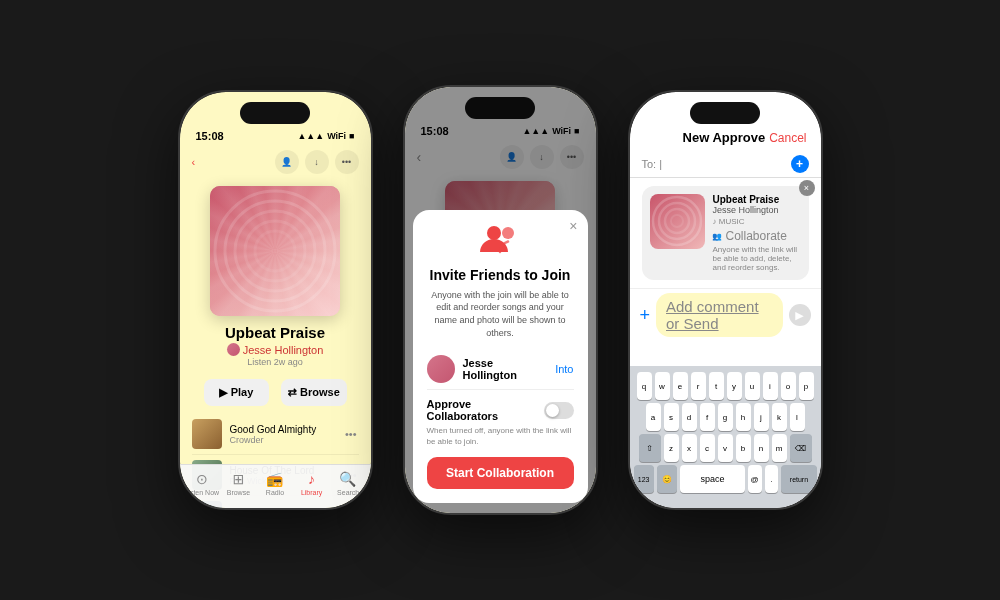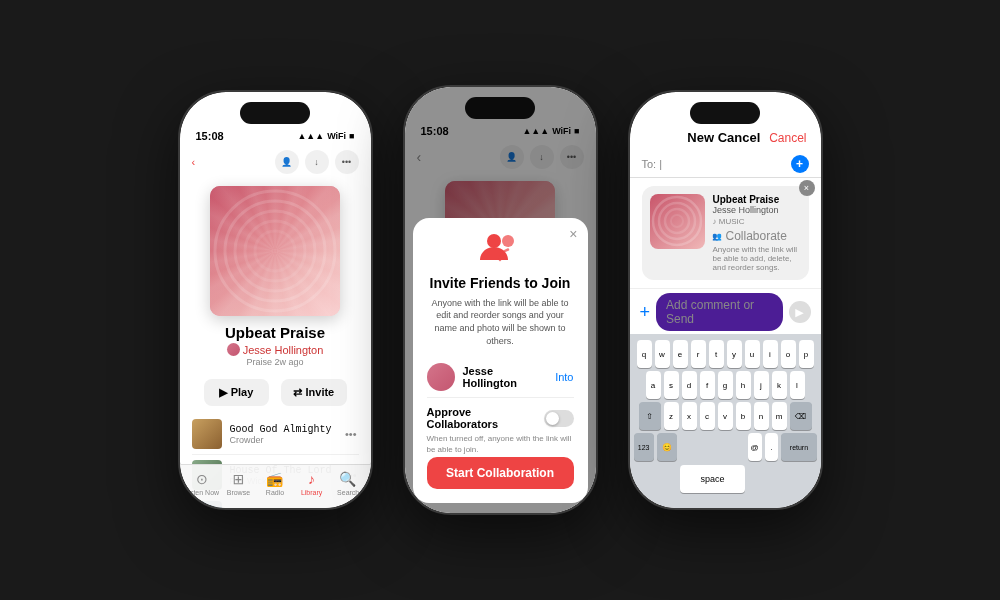--- a/index.html
+++ b/index.html
@@ -25,21 +25,21 @@
       box-shadow: 0 20px 60px rgba(0,0,0,0.6), inset 0 0 0 1px #555;
     }
     .phone-1 { width: 195px; height: 420px; }
     .phone-2 { width: 195px; height: 430px; }
     .phone-3 { width: 195px; height: 420px; }
 
     .phone-screen {
       position: absolute;
       top: 0; left: 0; right: 0; bottom: 0;
       border-radius: 46px;
-      background: #ffffff;
+      background: #fef9c3;
       overflow: hidden;
     }
 
     
     .dynamic-island {
       width: 70px; height: 22px;
       background: #111;
       border-radius: 12px;
       position: absolute;
       top: 10px;
@@ -164,21 +164,21 @@
     .song-thumb {
       width: 30px; height: 30px;
       border-radius: 4px;
       flex-shrink: 0;
       background: linear-gradient(135deg, #888, #555);
     }
     .song-thumb-1 { background: linear-gradient(135deg, #c8a060, #8b6030); }
     .song-thumb-2 { background: linear-gradient(135deg, #88aa88, #446644); }
     .song-thumb-3 { background: linear-gradient(135deg, #668899, #334455); }
     .song-info { flex: 1; min-width: 0; }
-    .song-name { font-size: 10px; font-weight: 500; color: #000; white-space: nowrap; overflow: hidden; text-overflow: ellipsis; font-family: Liberation Mono, monospace; }
+    .song-name { font-size: 10px; font-weight: 500; color: #000; white-space: nowrap; overflow: hidden; text-overflow: ellipsis; }
     .song-artist { font-size: 9px; color: #888; }
     .song-more { font-size: 11px; color: #888; padding: 0 2px; }
 
     
     .tab-bar {
       position: absolute;
       bottom: 0; left: 0; right: 0;
       background: rgba(248,248,248,0.95);
       border-top: 0.5px solid #ddd;
       display: flex;
@@ -276,21 +276,21 @@
       background: #fff;
       border-radius: 50%;
       position: absolute;
       top: 2px; left: 2px;
       box-shadow: 0 1px 3px rgba(0,0,0,0.3);
     }
     .modal-toggle-desc {
       font-size: 8px;
       color: #888;
       line-height: 1.3;
-      margin-bottom: 2px;
+      margin-bottom: 10px;
     }
     .start-collab-btn {
       width: 100%;
       padding: 9px;
       background: #e44;
       border: none;
       border-radius: 10px;
       color: #fff;
       font-size: 12px;
       font-weight: 700;
@@ -370,26 +370,27 @@
     .msg-input-row {
       display: flex;
       align-items: center;
       padding: 4px 10px;
       gap: 6px;
       border-top: 0.5px solid #eee;
     }
     .msg-plus { font-size: 18px; color: #007aff; }
     .msg-input {
       flex: 1;
-      background: #4c1d95;
+      background: #fef9c3;
       border-radius: 14px;
       padding: 5px 10px;
-      font-size: 12px;
+      font-size: 15px;
       color: #888;
       border: none;
+      text-decoration: underline;
     }
     .msg-send-btn {
       width: 22px; height: 22px;
       background: #ddd;
       border-radius: 50%;
       display: flex; align-items: center; justify-content: center;
       font-size: 11px; color: #fff;
     }
 
     
@@ -404,21 +405,21 @@
       width: 15px; height: 28px;
       background: #fff;
       border-radius: 4px;
       display: flex; align-items: center; justify-content: center;
       font-size: 8px;
       color: #000;
       box-shadow: 0 1px 0 rgba(0,0,0,0.3);
     }
     .key-wide { width: 22px; }
     .key-dark { background: #adb5bd; color: #000; }
-    .key-space { width: 70px; margin-top: 32px; }
+    .key-space { width: 70px; }
     .key-return { width: 38px; font-size: 7px; background: #adb5bd; }
 
     
     .wave-art {
       width: 100%; height: 100%;
       background: linear-gradient(140deg, #c8556a 0%, #e08890 40%, #f0b8b8 70%, #fad0d0 100%);
       position: relative;
     }
     .wave-art::after {
       content: '';
@@ -477,26 +478,26 @@
             <path d="M65,65 m-30,0 a30,30 0 0,1 60,0 a30,30 0 0,1 -60,0" fill="none" stroke="rgba(255,255,255,0.2)" stroke-width="3"></path>
             <path d="M65,65 m-20,0 a20,20 0 0,1 40,0 a20,20 0 0,1 -40,0" fill="none" stroke="rgba(255,255,255,0.15)" stroke-width="3"></path>
           </svg>
         </div>
       </div>
       <div class="album-title">Upbeat Praise</div>
       <div class="album-artist">
         <div class="artist-avatar"></div>
         <span style="color:#cc3333;">Jesse Hollington</span>
       </div>
-      <div class="album-updated">Praise 2w ago</div>
+      <div class="album-updated">Listen 2w ago</div>
     </div>
 
     <div class="playback-btns">
       <button class="play-btn">▶  Play</button>
-      <button class="shuffle-btn">⇄  Invite</button>
+      <button class="shuffle-btn">⇄  Browse</button>
     </div>
 
     <div class="song-list">
       <div class="song-item">
         <div class="song-thumb song-thumb-1"></div>
         <div class="song-info">
           <div class="song-name">Good God Almighty</div>
           <div class="song-artist">Crowder</div>
         </div>
         <span class="song-more">•••</span>
@@ -582,21 +583,21 @@
           
           <svg width="40" height="30" viewBox="0 0 40 30" fill="none" xmlns="http://www.w3.org/2000/svg">
             <circle cx="14" cy="9" r="7" fill="#e44"></circle>
             <path d="M0 28c0-7.18 6.27-13 14-13s14 5.82 14 13" fill="#e44"></path>
             <circle cx="28" cy="9" r="6" fill="#e44" opacity="0.7"></circle>
             <path d="M20 28c0-5 3.58-9.2 8-10.5" stroke="#e44" stroke-width="2.5" stroke-linecap="round" opacity="0.7"></path>
           </svg>
         </div>
 
         <div class="modal-title">Invite Friends to Join</div>
-        <div class="modal-desc">Anyone with the link will be able to edit and reorder songs and your name and photo will be shown to others.</div>
+        <div class="modal-desc">Anyone with the join will be able to edit and reorder songs and your name and photo will be shown to others.</div>
 
         <div class="modal-user-row">
           <div class="modal-user-avatar"></div>
           <span class="modal-user-name">Jesse Hollington</span>
           <span class="modal-edit">Into</span>
         </div>
 
         <div class="modal-toggle-row">
           <span class="modal-toggle-label">Approve Collaborators</span>
           <div class="toggle-track">
@@ -610,21 +611,21 @@
     </div>
   </div>
 </div>
 
 <div class="phone phone-3">
   <div class="phone-screen" style="background:#fff;">
     <div class="dynamic-island"></div>
 
     <div class="msg-header">
       <div style="width:35px;"></div>
-      <span class="msg-title">New Cancel</span>
+      <span class="msg-title">New Approve</span>
       <span class="msg-cancel">Cancel</span>
     </div>
 
     <div class="msg-to-row">
       <span class="msg-to-label">To: |</span>
       <div class="nav-spacer"></div>
       <div class="msg-add-btn">+</div>
     </div>
 
     <div class="msg-attachment">

